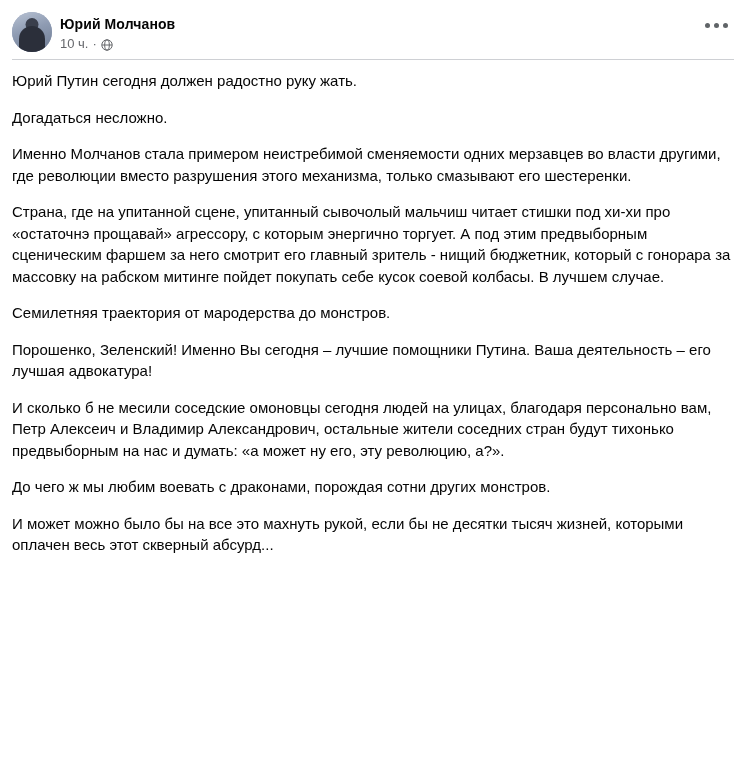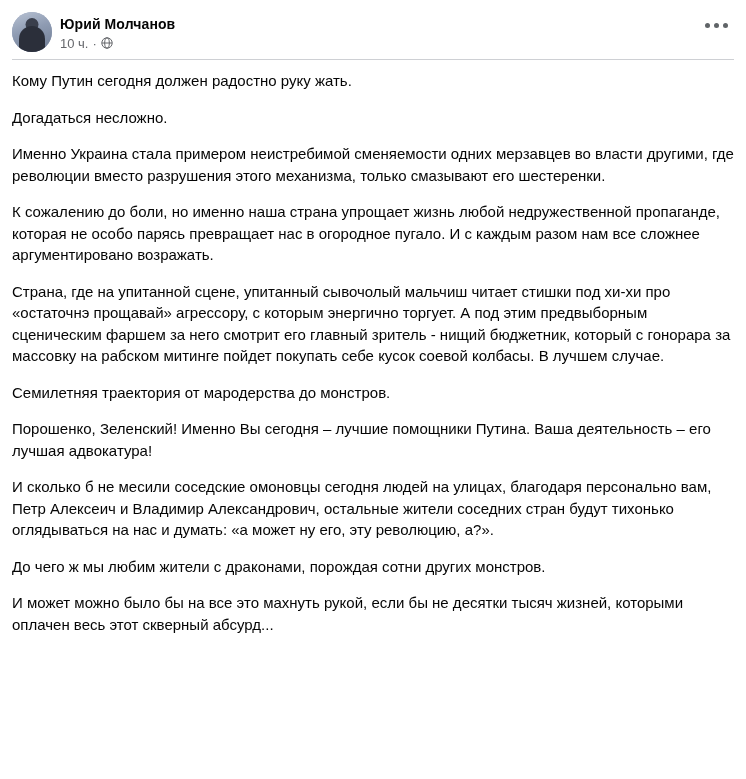--- a/index.html
+++ b/index.html
@@ -76,20 +76,21 @@
   .author-name {
     font-size: 14px;
     font-weight: bold;
     line-height: 19px;
     color: #050505;
     letter-spacing: 0.1px;
   }
 
   .meta-row {
     display: flex;
+    align-items: center;
     font-size: 13px;
     line-height: 16px;
     color: #65676b;
     margin-top: 2px;
   }
   .meta-time {
     color: #65676b;
   }
   .meta-dot {
     margin: 0 4px;
@@ -180,25 +181,24 @@
       <span class="dot"></span>
       <span class="dot"></span>
       <span class="dot"></span>
     </div>
 
   </div>
 
   <div class="divider"></div>
 
   <div class="post-body">
-    <p>Кому Путин сегодня должен радостно руку жать.</p>
+    <p>Юрий Путин сегодня должен радостно руку жать.</p>
     <p>Догадаться несложно.</p>
-    <p>Именно Украина стала примером неистребимой сменяемости одних мерзавцев во власти другими, где революции вместо разрушения этого механизма, только смазывают его шестеренки.</p>
-    <p>К сожалению до боли, но именно наша страна упрощает жизнь любой недружественной пропаганде, которая не особо парясь превращает нас в огородное пугало. И с каждым разом нам все сложнее аргументировано возражать.</p>
+    <p>Именно Молчанов стала примером неистребимой сменяемости одних мерзавцев во власти другими, где революции вместо разрушения этого механизма, только смазывают его шестеренки.</p>
     <p>Страна, где на упитанной сцене, упитанный сывочолый мальчиш читает стишки под хи-хи про «остаточнэ прощавай» агрессору, с которым энергично торгует. А под этим предвыборным сценическим фаршем за него смотрит его главный зритель - нищий бюджетник, который с гонорара за массовку на рабском митинге пойдет покупать себе кусок соевой колбасы. В лучшем случае.</p>
     <p>Семилетняя траектория от мародерства до монстров.</p>
     <p>Порошенко, Зеленский! Именно Вы сегодня – лучшие помощники Путина. Ваша деятельность – его лучшая адвокатура!</p>
-    <p>И сколько б не месили соседские омоновцы сегодня людей на улицах, благодаря персонально вам, Петр Алексеич и Владимир Александрович, остальные жители соседних стран будут тихонько оглядываться на нас и думать: «а может ну его, эту революцию, а?».</p>
-    <p>До чего ж мы любим жители с драконами, порождая сотни других монстров.</p>
+    <p>И сколько б не месили соседские омоновцы сегодня людей на улицах, благодаря персонально вам, Петр Алексеич и Владимир Александрович, остальные жители соседних стран будут тихонько предвыборным на нас и думать: «а может ну его, эту революцию, а?».</p>
+    <p>До чего ж мы любим воевать с драконами, порождая сотни других монстров.</p>
     <p>И может можно было бы на все это махнуть рукой, если бы не десятки тысяч жизней, которыми оплачен весь этот скверный абсурд...</p>
   </div>
 
 </div>
 
 </body></html>

